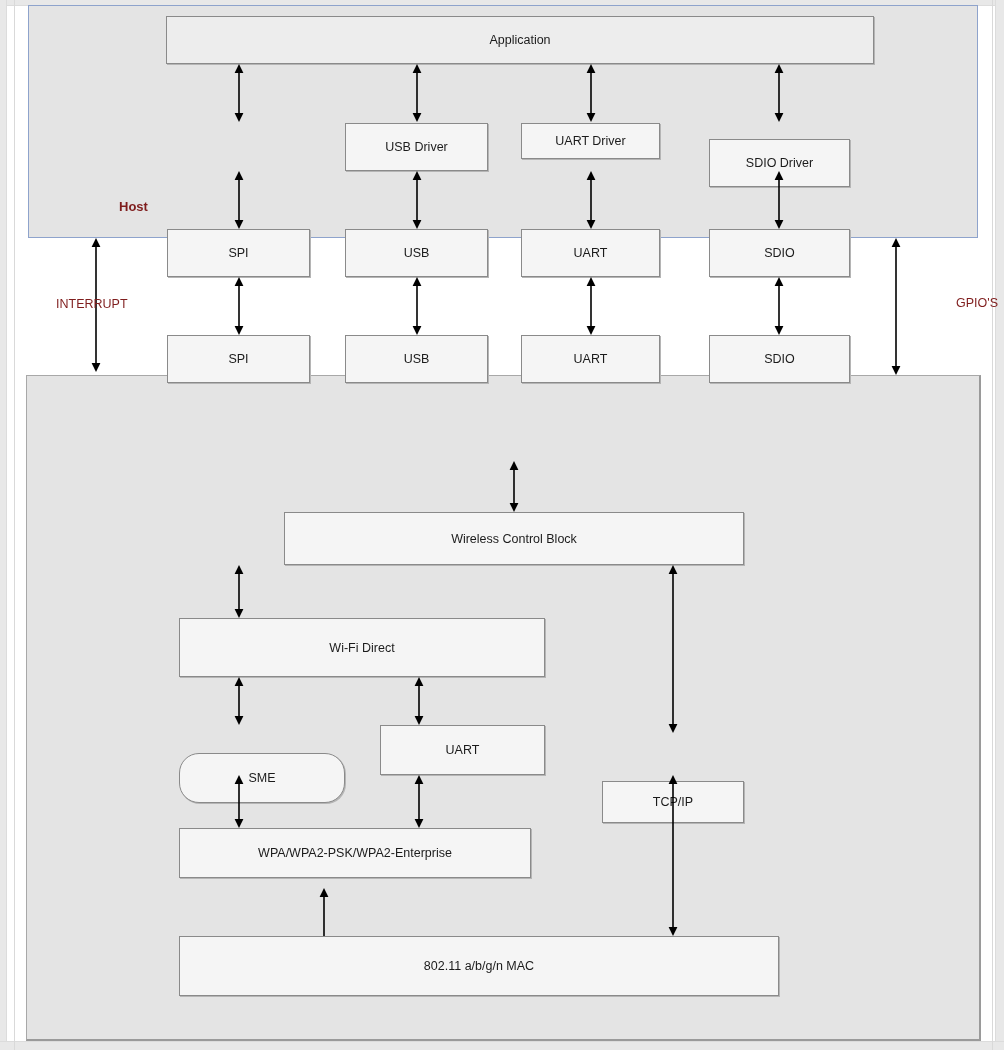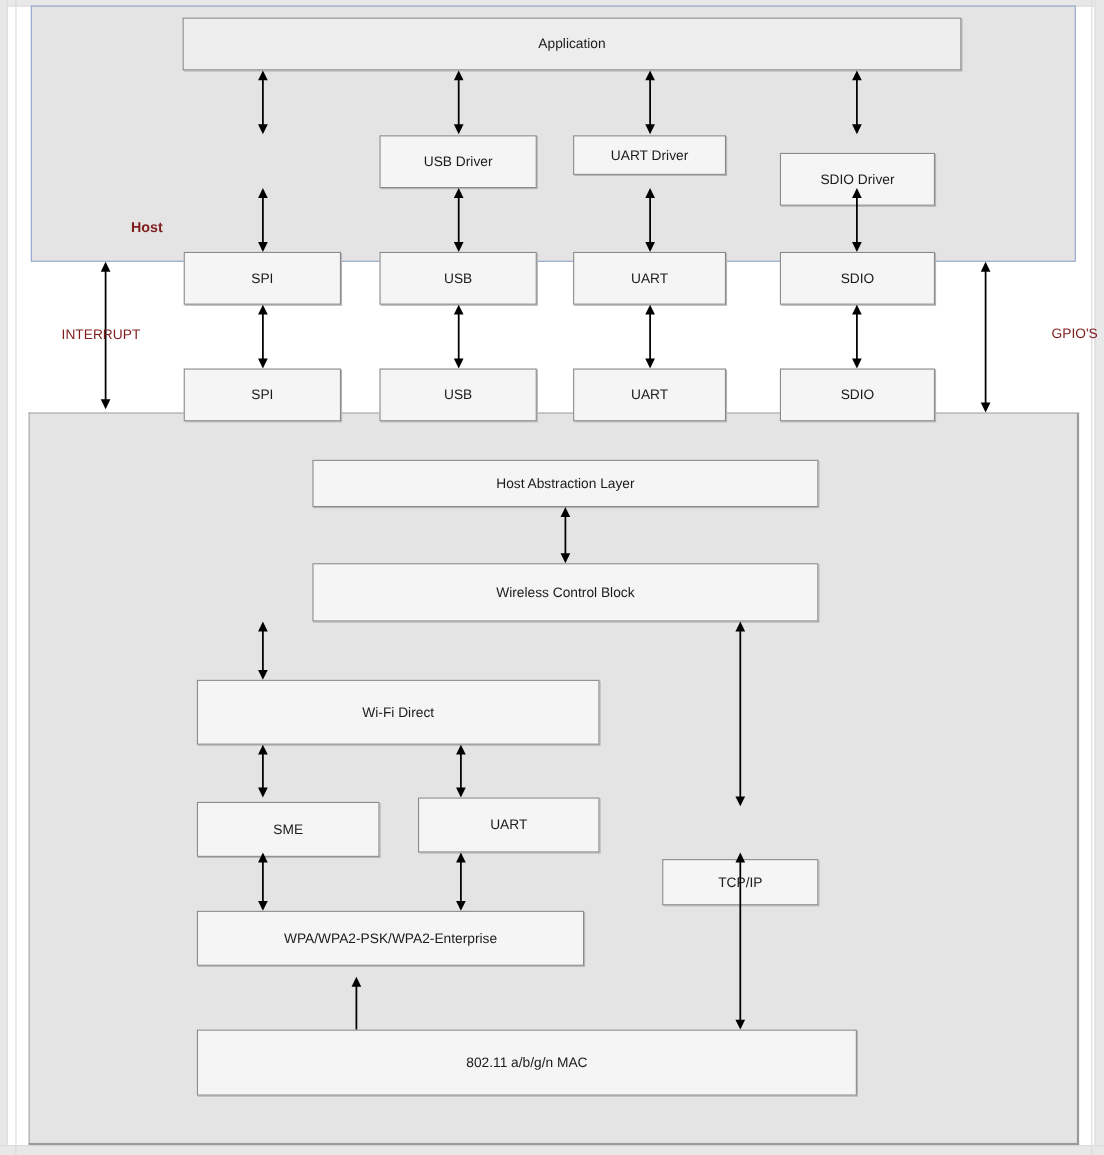--- a/index.html
+++ b/index.html
@@ -250,23 +250,20 @@
 
   <div class="arrow-v" style="left:889px; top:238px; height:137px;">
     <svg width="14" height="137" viewBox="0 0 14 137">
       <line x1="7" y1="6" x2="7" y2="131" stroke="#000" stroke-width="1.6"></line>
       <polygon points="7,0 2.6,9 11.4,9" fill="#000"></polygon>
       <polygon points="7,137 2.6,128 11.4,128" fill="#000"></polygon>
     </svg>
   </div>
   <div class="label" style="left:910px; top:296px;">GPIO'S</div>
 
-  <div class="node" style="left:284px; top:418px; width:460px; height:43px;">
-    <span>Host Abstraction Layer</span>
-  </div>
 
   <div class="arrow-v" style="left:507px; top:461px; height:51px;">
     <svg width="14" height="51" viewBox="0 0 14 51">
       <line x1="7" y1="6" x2="7" y2="45" stroke="#000" stroke-width="1.6"></line>
       <polygon points="7,0 2.6,9 11.4,9" fill="#000"></polygon>
       <polygon points="7,51 2.6,42 11.4,42" fill="#000"></polygon>
     </svg>
   </div>
 
   <div class="node" style="left:284px; top:512px; width:460px; height:53px;">
@@ -301,21 +298,21 @@
     </svg>
   </div>
   <div class="arrow-v" style="left:412px; top:677px; height:48px;">
     <svg width="14" height="48" viewBox="0 0 14 48">
       <line x1="7" y1="6" x2="7" y2="42" stroke="#000" stroke-width="1.6"></line>
       <polygon points="7,0 2.6,9 11.4,9" fill="#000"></polygon>
       <polygon points="7,48 2.6,39 11.4,39" fill="#000"></polygon>
     </svg>
   </div>
 
-  <div class="node" style="left:179px; top:729px; width:166px; height:50px;">
+  <div class="node" style="left:179px; top:753px; width:166px; height:50px;border-radius:20px;">
     <span>SME</span>
   </div>
   <div class="node" style="left:380px; top:725px; width:165px; height:50px;">
     <span>UART</span>
   </div>
   <div class="node" style="left:602px; top:733px; width:142px; height:42px;margin-top:48px;">
     <span>TCP/IP</span>
   </div>
 
   <div class="arrow-v" style="left:232px; top:775px; height:53px;">

